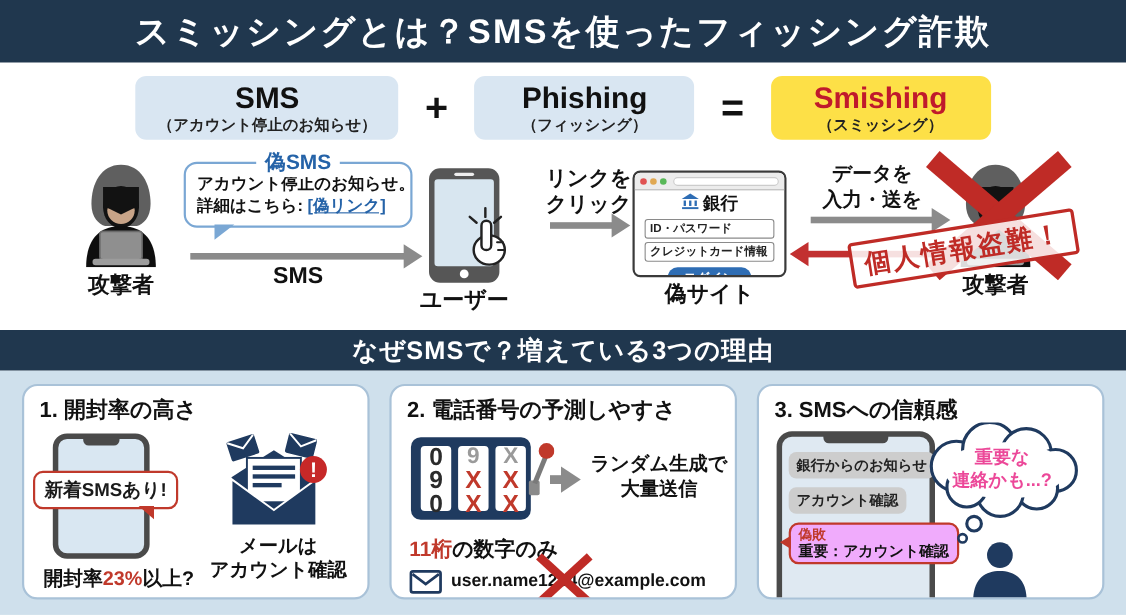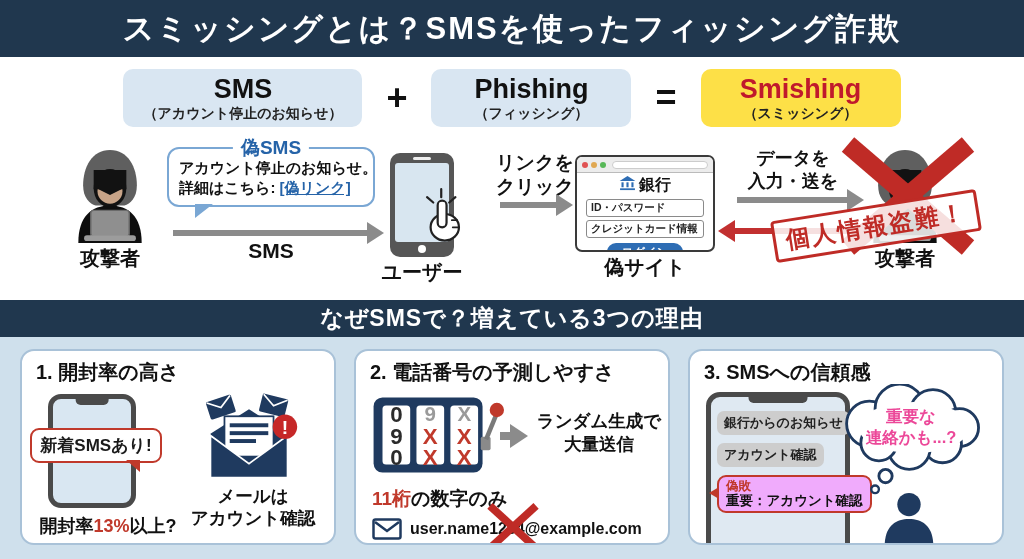--- a/index.html
+++ b/index.html
@@ -246,21 +246,21 @@
 
   <div class="reasons">
 
     <div class="card">
       <div class="ctitle">1. 開封率の高さ</div>
       <div class="cbody">
         <div class="r-phone" style="left:12px;top:4px;width:88px;height:114px;">
           <div class="notch"></div>
         </div>
         <div class="smsbubble">新着SMSあり!</div>
-        <div class="stat"><span>開封率</span><span class="hl">13%</span><span>以上?</span></div>
+        <div class="stat"><span>開封率</span><span class="hl">23%</span><span>以上?</span></div>
         <svg style="position:absolute;left:158px;top:0;" width="110" height="92" viewBox="0 0 120 105">
           <g transform="rotate(-18 28 20)">
             <rect x="13" y="9" width="30" height="21" rx="2" fill="#1f3a5f"></rect>
             <polyline points="14,10 28,20 42,10" stroke="#fff" stroke-width="2" fill="none"></polyline>
           </g>
           <g transform="rotate(14 88 18)">
             <rect x="73" y="7" width="30" height="21" rx="2" fill="#1f3a5f"></rect>
             <polyline points="74,8 88,18 102,8" stroke="#fff" stroke-width="2" fill="none"></polyline>
           </g>
           <polygon points="16,50 60,22 104,50 104,100 16,100" fill="#1f3a5f"></polygon>

